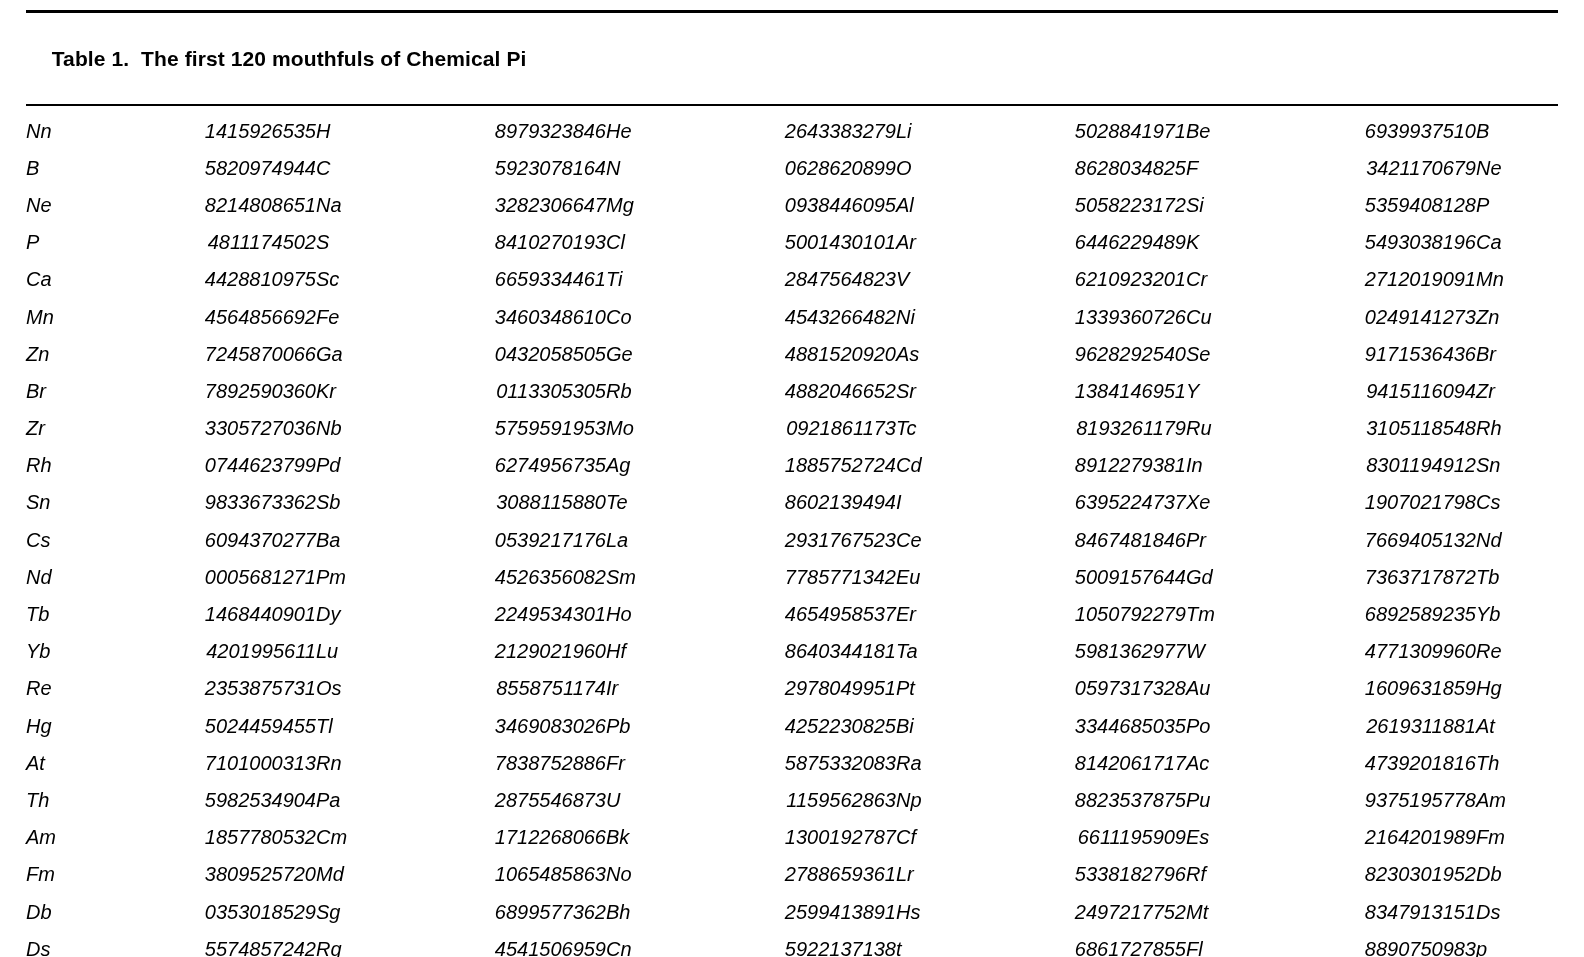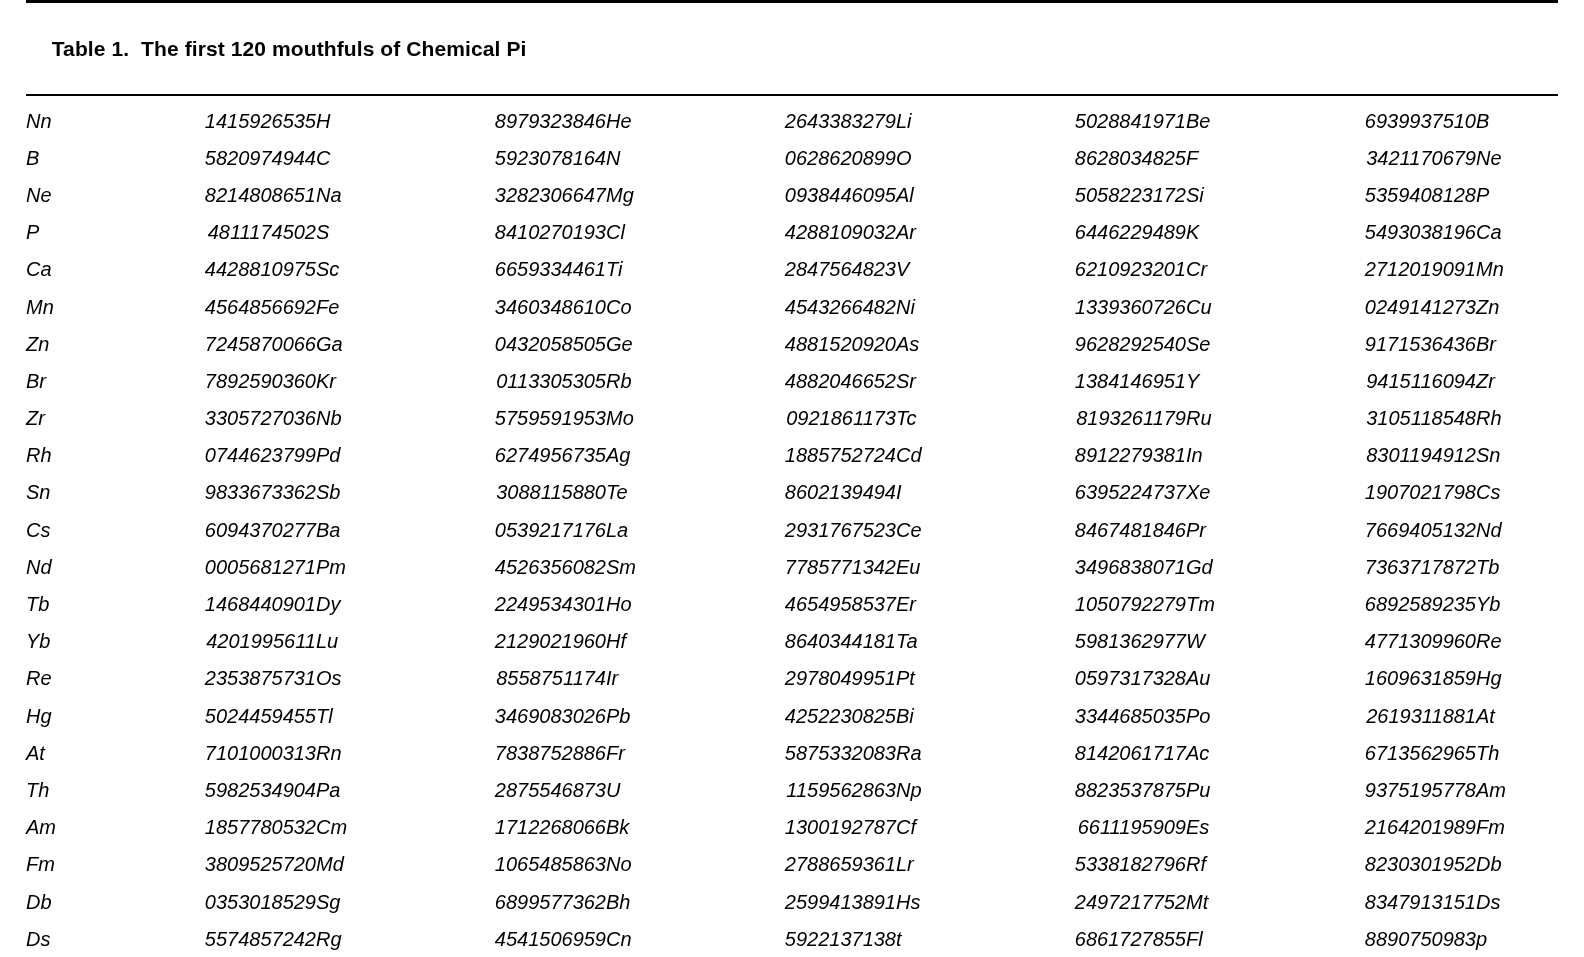--- a/index.html
+++ b/index.html
@@ -12,21 +12,21 @@
     height: 957px;
     font-family: "Liberation Sans", sans-serif;
     color: #000000;
     overflow: hidden;
   }
 
   .table-wrap {
     box-sizing: border-box;
     width: 1584px;
     height: 957px;
-    padding: 0 26px;
+    padding: 10px 26px;
     display: flex;
     flex-direction: column;
   }
 
   .rule-top {
     border-top: 3px solid #000;
     width: 100%;
   }
   .rule-mid {
     border-top: 2px solid #000;
@@ -142,21 +142,21 @@
           <td class="sym">Si</td>
           <td class="num">5359408128</td>
           <td class="sym">P</td>
         </tr>
         <tr>
           <td class="sym">P</td>
           <td class="num">4811174502</td>
           <td class="sym">S</td>
           <td class="num">8410270193</td>
           <td class="sym">Cl</td>
-          <td class="num">4288109032</td>
+          <td class="num">5001430101</td>
           <td class="sym">Ar</td>
           <td class="num">6446229489</td>
           <td class="sym">K</td>
           <td class="num">5493038196</td>
           <td class="sym">Ca</td>
         </tr>
         <tr>
           <td class="sym">Ca</td>
           <td class="num">4428810975</td>
           <td class="sym">Sc</td>
@@ -261,21 +261,21 @@
           <td class="sym">Nd</td>
         </tr>
         <tr>
           <td class="sym">Nd</td>
           <td class="num">0005681271</td>
           <td class="sym">Pm</td>
           <td class="num">4526356082</td>
           <td class="sym">Sm</td>
           <td class="num">7785771342</td>
           <td class="sym">Eu</td>
-          <td class="num">3496838071</td>
+          <td class="num">5009157644</td>
           <td class="sym">Gd</td>
           <td class="num">7363717872</td>
           <td class="sym">Tb</td>
         </tr>
         <tr>
           <td class="sym">Tb</td>
           <td class="num">1468440901</td>
           <td class="sym">Dy</td>
           <td class="num">2249534301</td>
           <td class="sym">Ho</td>
@@ -328,21 +328,21 @@
         <tr>
           <td class="sym">At</td>
           <td class="num">7101000313</td>
           <td class="sym">Rn</td>
           <td class="num">7838752886</td>
           <td class="sym">Fr</td>
           <td class="num">5875332083</td>
           <td class="sym">Ra</td>
           <td class="num">8142061717</td>
           <td class="sym">Ac</td>
-          <td class="num">6713562965</td>
+          <td class="num">4739201816</td>
           <td class="sym">Th</td>
         </tr>
         <tr>
           <td class="sym">Th</td>
           <td class="num">5982534904</td>
           <td class="sym">Pa</td>
           <td class="num">2875546873</td>
           <td class="sym">U</td>
           <td class="num">1159562863</td>
           <td class="sym">Np</td>

